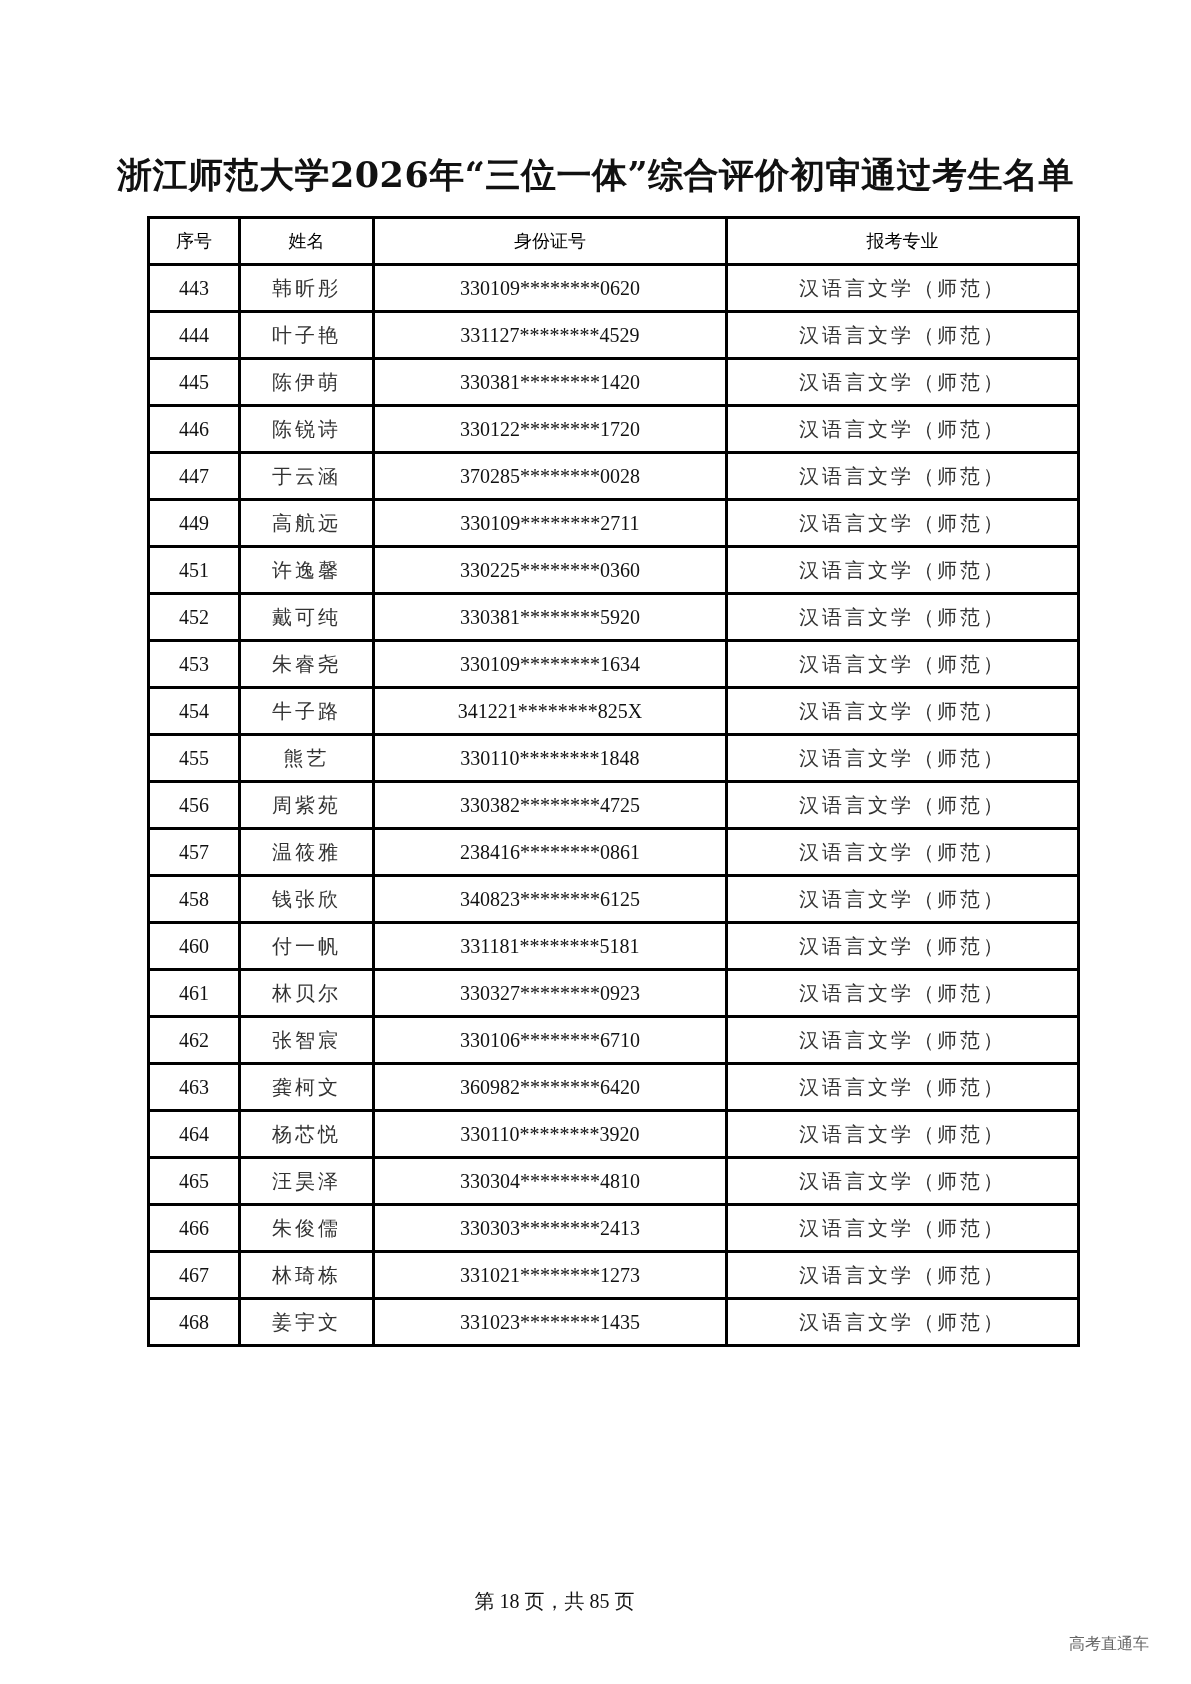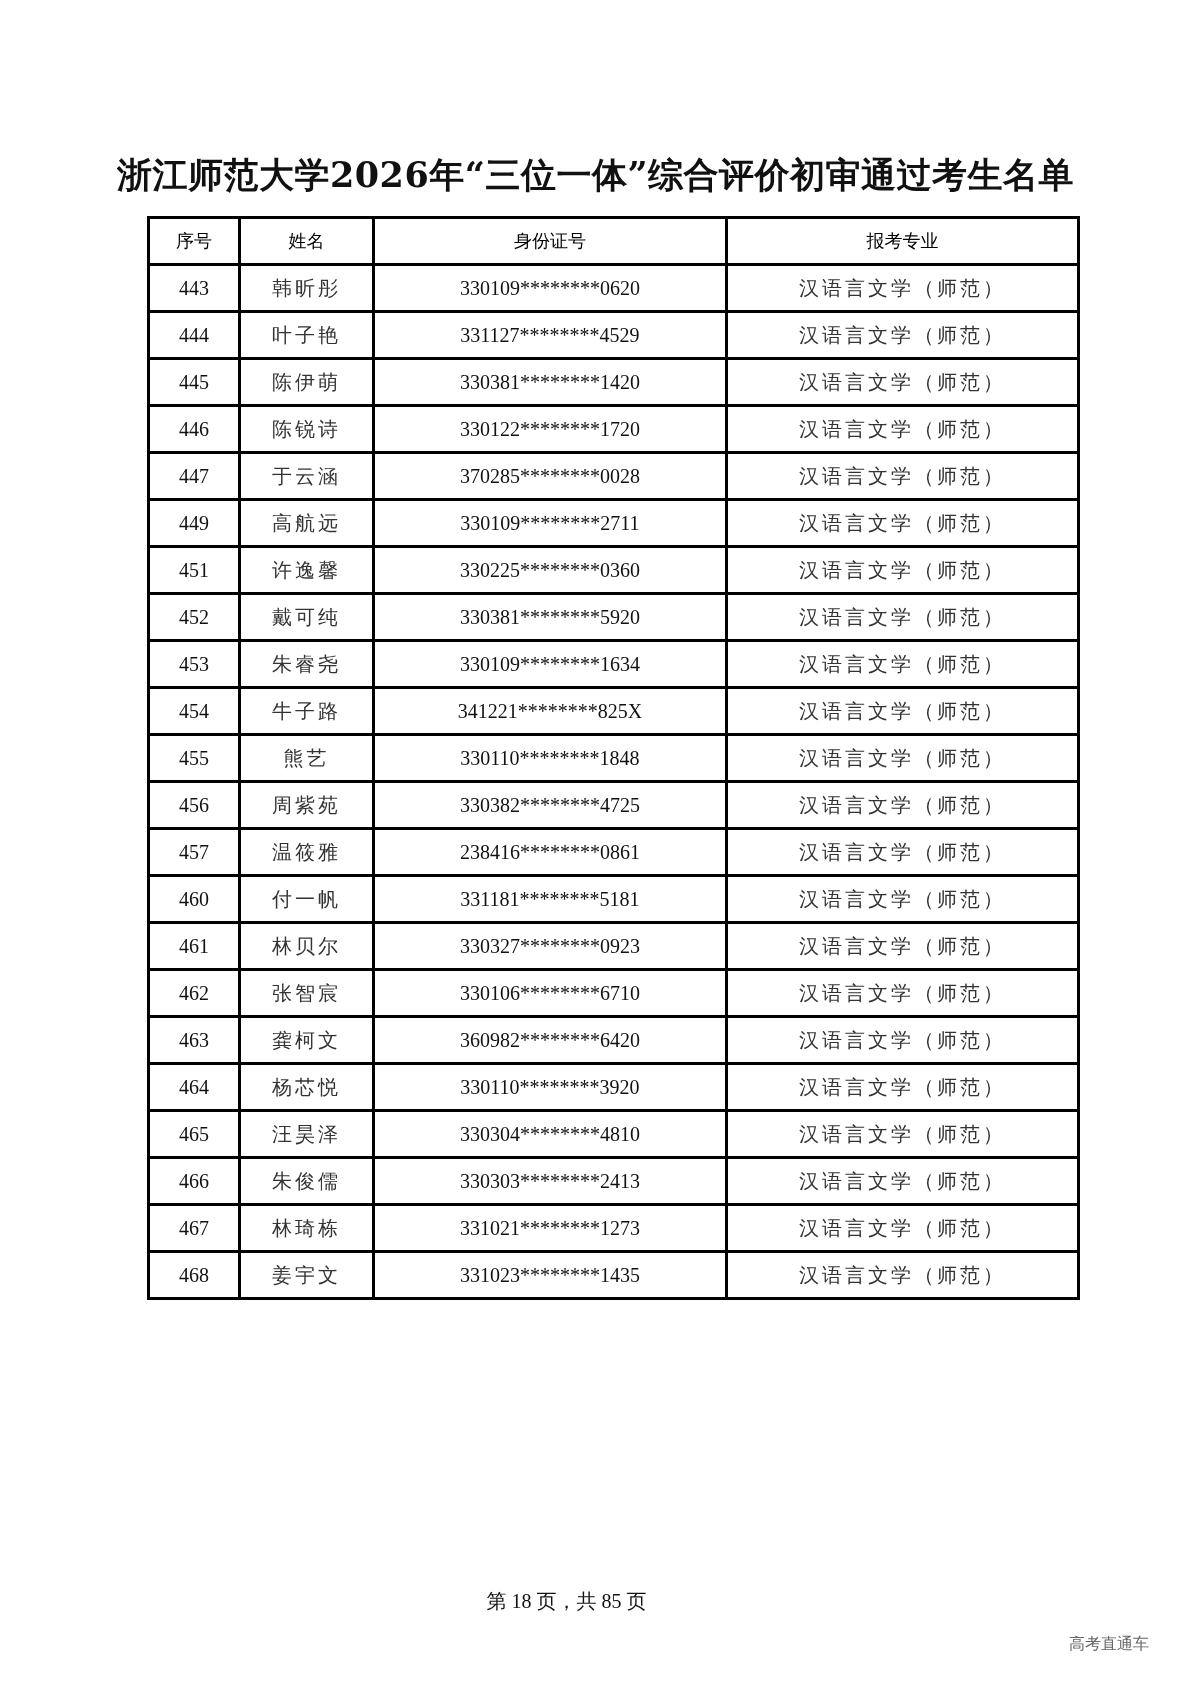--- a/index.html
+++ b/index.html
@@ -22,21 +22,21 @@
     vertical-align: middle; font-size: 20px; font-weight: normal;
   }
   table.roster th {
     font-family: "DejaVu Sans", "Liberation Sans", sans-serif; font-size: 18px; color: #000000;
   }
   td.num { font-family: "Liberation Serif", serif; font-size: 21px; }
   td.name { font-family: "DejaVu Serif", serif; font-size: 19px; letter-spacing: 3px; color: #333; }
   td.idc { font-family: "Liberation Serif", serif; font-size: 21px; }
   td.major { font-family: "DejaVu Serif", serif; font-size: 19px; letter-spacing: 3px; color: #333; }
   .footer {
-    position: absolute; left: 12px; width: 1069px; top: 1588px; text-align: center;
+    position: absolute; left: 0; width: 1069px; top: 1588px; text-align: center;
     font-size: 20px; font-family: "Liberation Serif", serif; padding-left: 40px; box-sizing: border-box;
   }
   .watermark {
     position: absolute; right: 42px; top: 1634px; font-size: 16px; color: #666;
     font-family: "DejaVu Sans", "Liberation Sans", sans-serif;
   }
 </style>
 </head>
 <body>
 
@@ -130,20 +130,26 @@
         <td class="idc">330382********4725</td>
         <td class="major">汉语言文学（师范）</td>
       </tr>
       <tr>
         <td class="num">457</td>
         <td class="name">温筱雅</td>
         <td class="idc">238416********0861</td>
         <td class="major">汉语言文学（师范）</td>
       </tr>
       <tr>
+        <td class="num">458</td>
+        <td class="name">钱张欣</td>
+        <td class="idc">340823********6125</td>
+        <td class="major">汉语言文学（师范）</td>
+      </tr>
+      <tr>
         <td class="num">460</td>
         <td class="name">付一帆</td>
         <td class="idc">331181********5181</td>
         <td class="major">汉语言文学（师范）</td>
       </tr>
       <tr>
         <td class="num">461</td>
         <td class="name">林贝尔</td>
         <td class="idc">330327********0923</td>
         <td class="major">汉语言文学（师范）</td>

